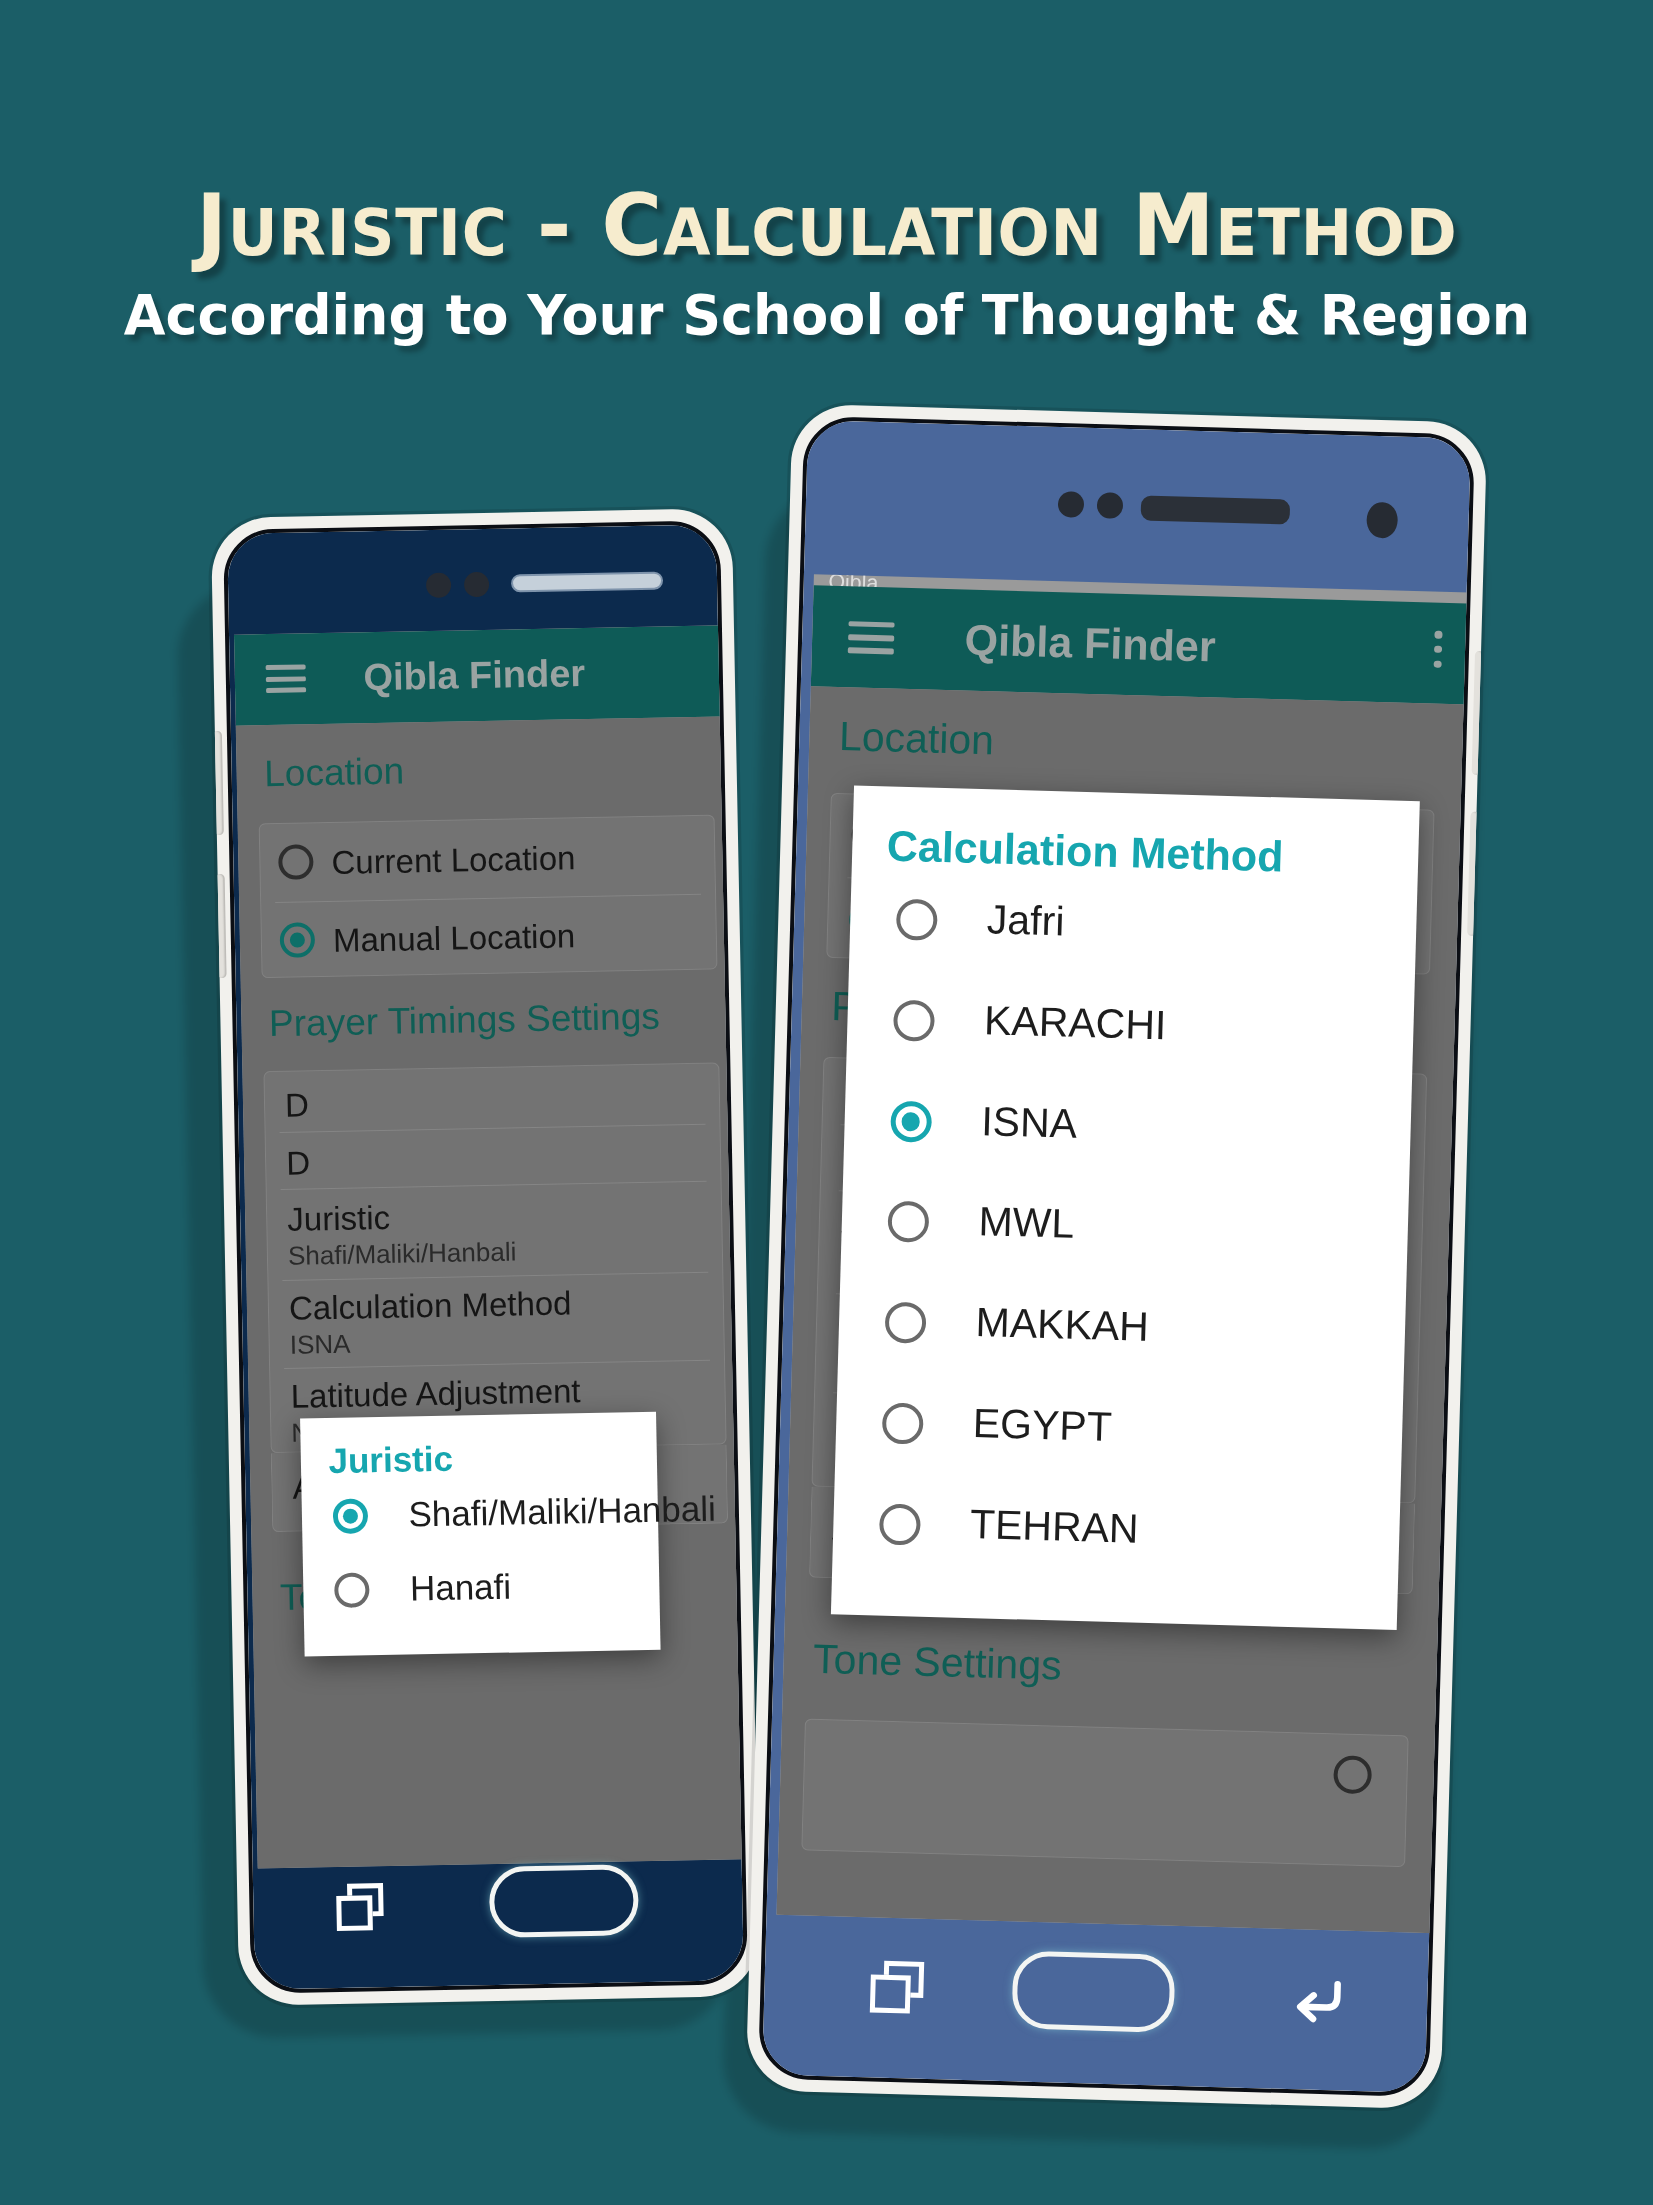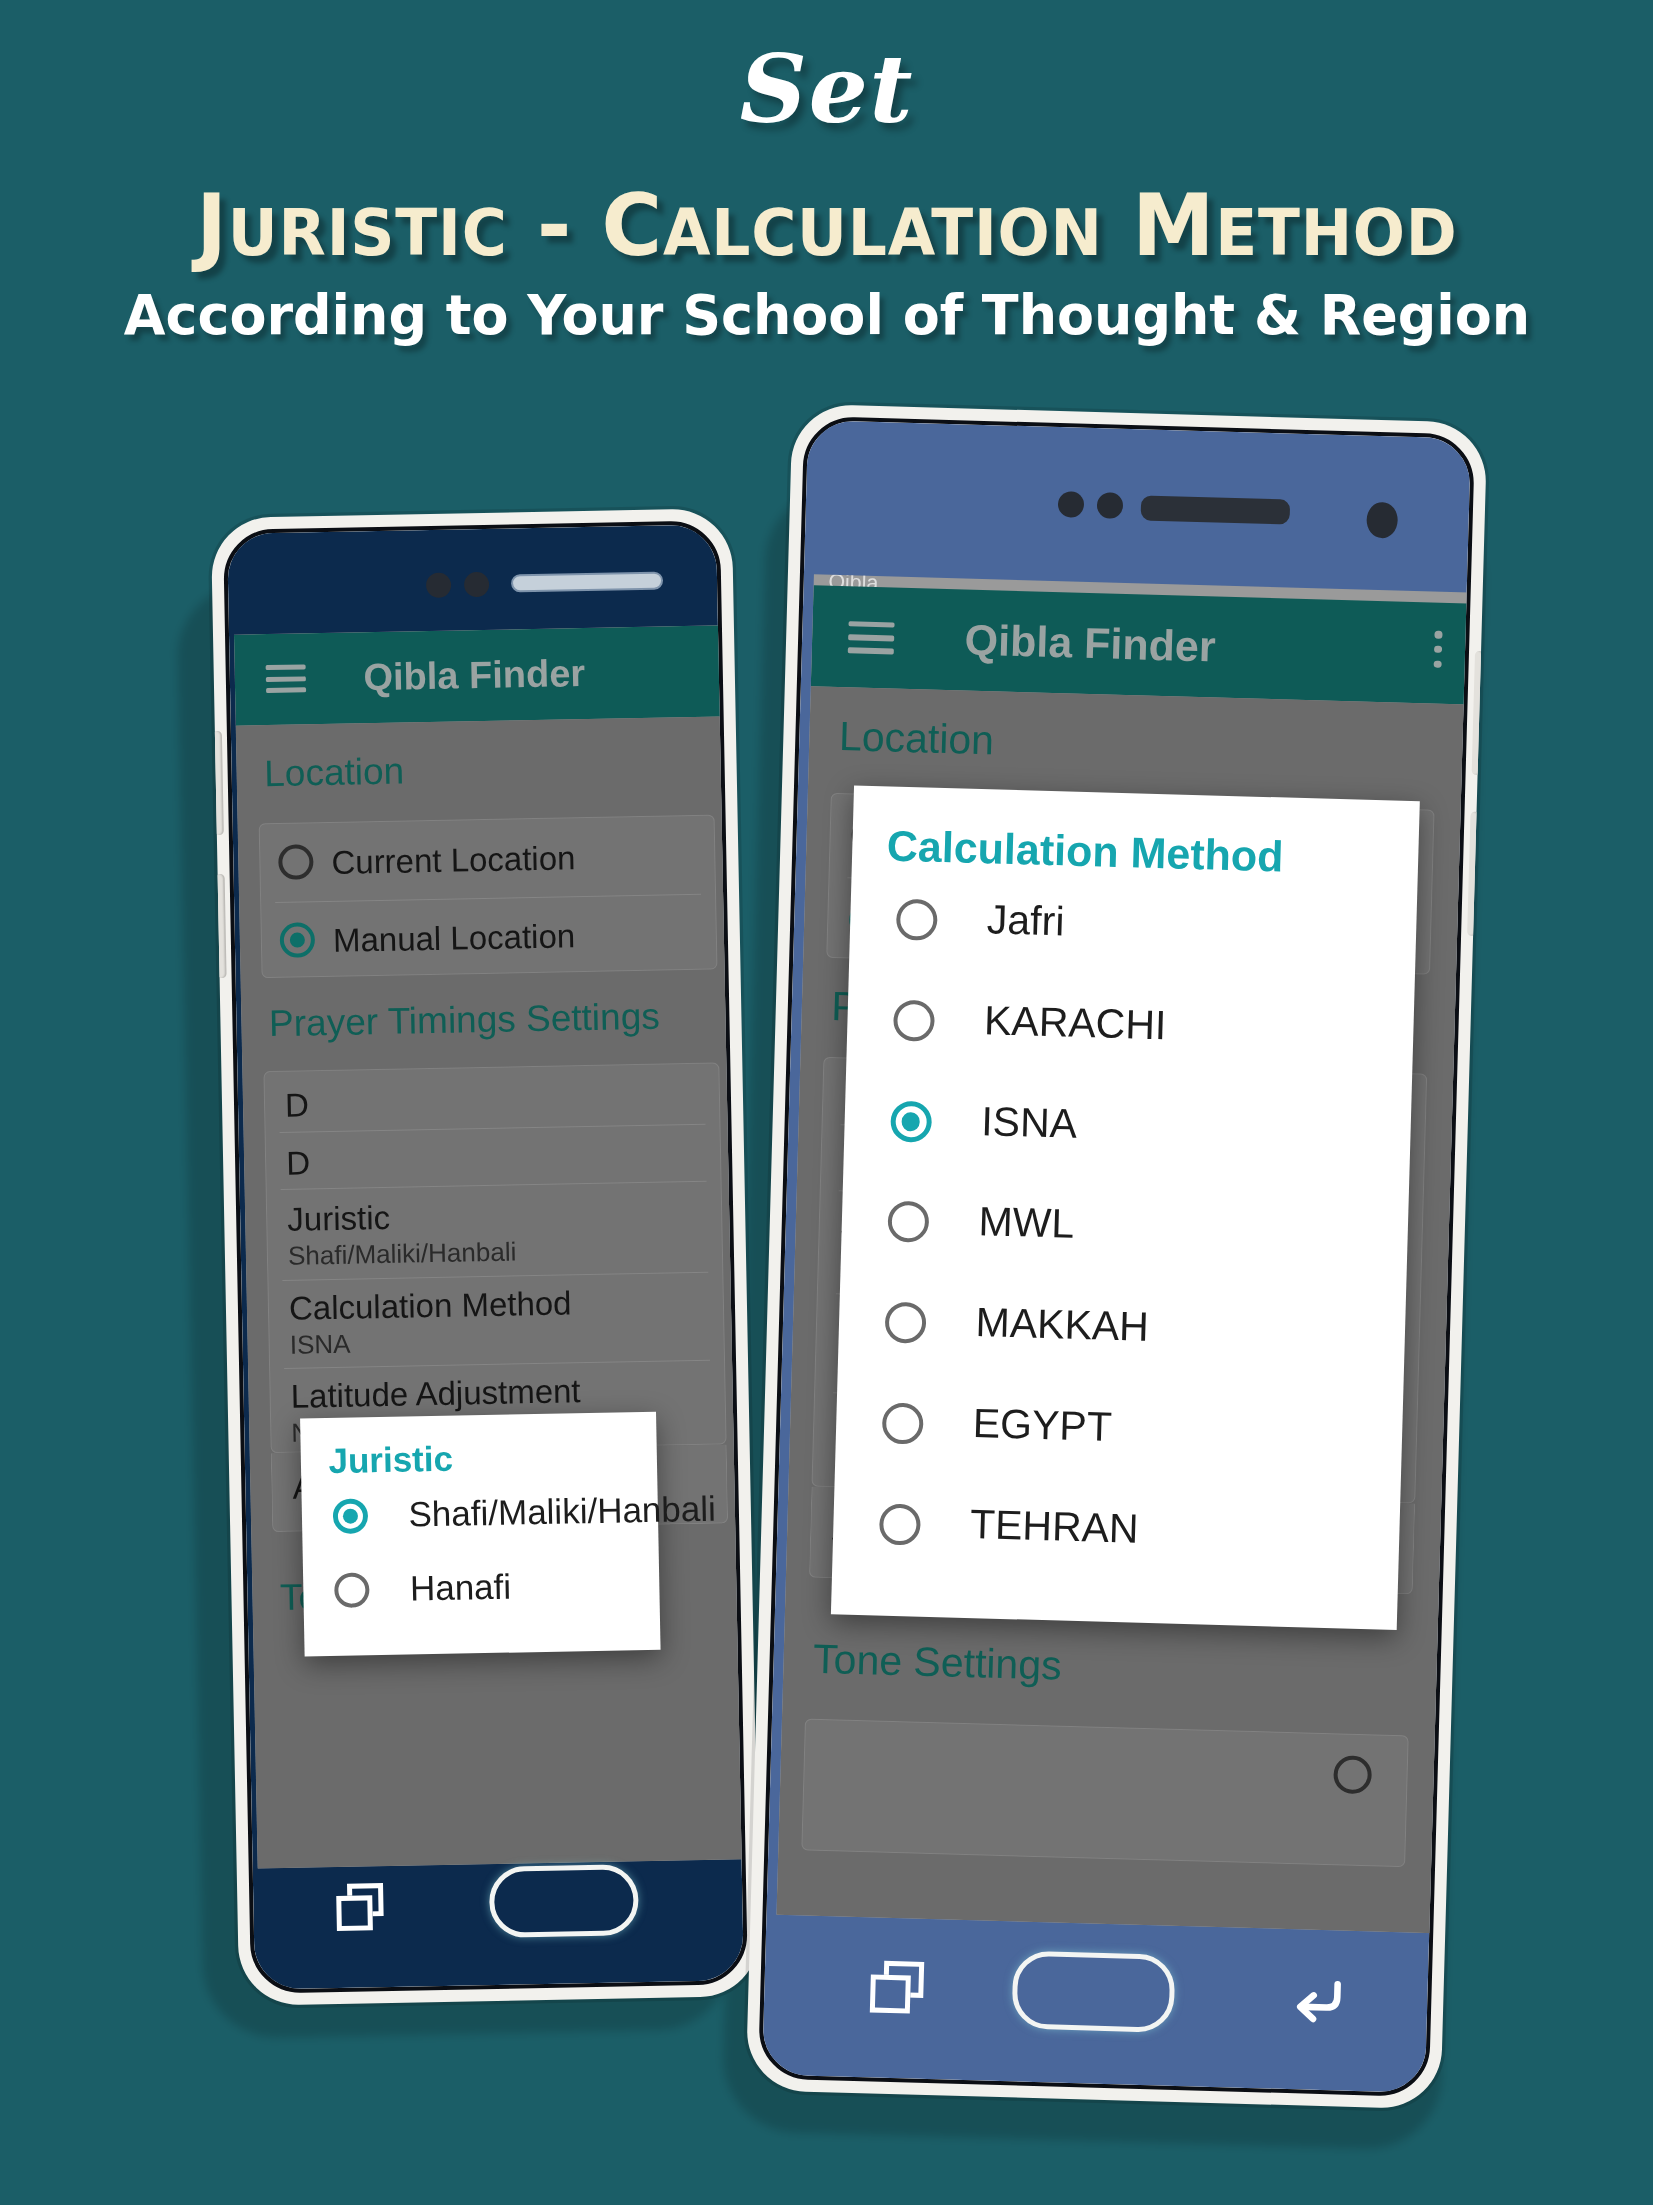--- a/index.html
+++ b/index.html
@@ -175,21 +175,20 @@
   .nav-recents { position: absolute; }
   .nav-recents .sq1 { position: absolute; border: 5px solid #fff; }
   .nav-recents .sq2 { position: absolute; border: 5px solid #fff; }
   .nav-back { position: absolute; color: #fff; }
 </style>
 </head>
 <body>
 
 <div id="stage">
 
-  <div class="hdr-set">Set</div>
   <div class="hdr-title">
     <span id="titleRender">J<span class="sm">U</span><span class="sm">R</span><span class="sm">I</span><span class="sm">S</span><span class="sm">T</span><span class="sm">I</span><span class="sm">C</span> - C<span class="sm">A</span><span class="sm">L</span><span class="sm">C</span><span class="sm">U</span><span class="sm">L</span><span class="sm">A</span><span class="sm">T</span><span class="sm">I</span><span class="sm">O</span><span class="sm">N</span> M<span class="sm">E</span><span class="sm">T</span><span class="sm">H</span><span class="sm">O</span><span class="sm">D</span></span>
   </div>
   <div class="hdr-sub">According to Your School of Thought &amp; Region</div>
 
   <div class="phone-shadow" style="left:190px; top:579px; width:529px; height:1455px; transform:rotate(-1.1deg);"></div>
   <div class="phone-shadow" style="left:744px; top:496px; width:719px; height:1645px; transform:rotate(1.6deg);"></div>
 
   <div class="phone" id="phoneLeft">
     <div class="phone-inner">

